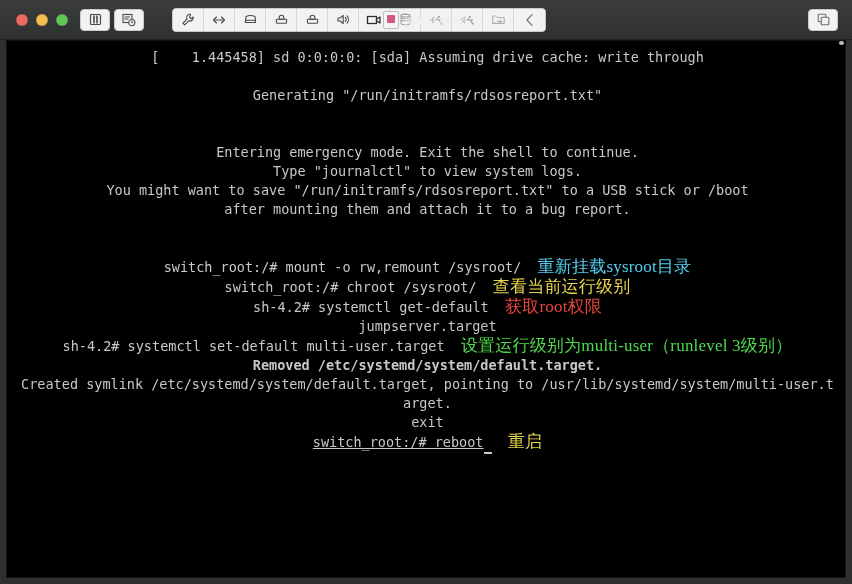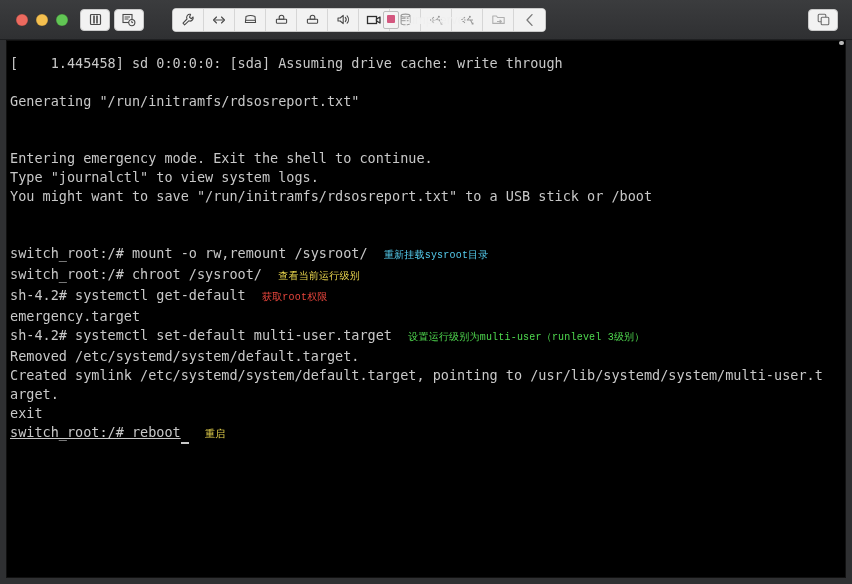--- a/index.html
+++ b/index.html
@@ -142,37 +142,38 @@
     flex: 1 1 auto;
     background: #000;
     margin: 0 6px 6px 6px;
     border: 1px solid #111;
     overflow: hidden;
     box-sizing: border-box;
   }
   .term {
     position: absolute;
     left: 0; top: 0; right: 0; bottom: 0;
-    padding: 13px 0 0 3px;
+    padding: 7px 0 0 3px;
     box-sizing: border-box;
     overflow: hidden;
+    text-align: center;
   }
   .line {
     font-family: "DejaVu Sans Mono", "Liberation Mono", monospace;
     font-size: 13.5px;
     line-height: 19px;
     color: #c8c8c8;
     white-space: pre;
     letter-spacing: 0px;
   }
   .line.blank { color: transparent; }
 
   .ann {
-    font-family: Liberation Mono, monospace;
-    font-size: 10px;
+    font-family: Liberation Serif, serif;
+    font-size: 17px;
     letter-spacing: .2px;
   }
   .cursor-block {
     display: inline-block;
     width: 8px;
     border-bottom: 2px solid #c8c8c8;
     vertical-align: baseline;
   }
 
   
@@ -346,28 +347,29 @@
   <div class="term-wrap">
     <div class="term" id="term">
         <div class="line"><span style="color: rgb(200, 200, 200);">[    1.445458] sd 0:0:0:0: [sda] Assuming drive cache: write through</span></div>
         <div class="line blank"><span style="color: rgb(200, 200, 200);"> </span></div>
         <div class="line"><span style="color: rgb(200, 200, 200);">Generating "/run/initramfs/rdsosreport.txt"</span></div>
         <div class="line blank"><span style="color: rgb(200, 200, 200);"> </span></div>
         <div class="line blank"><span style="color: rgb(200, 200, 200);"> </span></div>
         <div class="line"><span style="color: rgb(200, 200, 200);">Entering emergency mode. Exit the shell to continue.</span></div>
         <div class="line"><span style="color: rgb(200, 200, 200);">Type "journalctl" to view system logs.</span></div>
         <div class="line"><span style="color: rgb(200, 200, 200);">You might want to save "/run/initramfs/rdsosreport.txt" to a USB stick or /boot</span></div>
+        <div class="line"><span style="color: rgb(200, 200, 200);">after mounting them and attach it to a bug report.</span></div>
         <div class="line blank"><span style="color: rgb(200, 200, 200);"> </span></div>
         <div class="line blank"><span style="color: rgb(200, 200, 200);"> </span></div>
         <div class="line"><span style="color: rgb(200, 200, 200);">switch_root:/# mount -o rw,remount /sysroot/</span><span>  </span><span class="ann" style="color: rgb(85, 204, 238);">重新挂载sysroot目录</span></div>
         <div class="line"><span style="color: rgb(200, 200, 200);">switch_root:/# chroot /sysroot/</span><span>  </span><span class="ann" style="color: rgb(232, 212, 77);">查看当前运行级别</span></div>
         <div class="line"><span style="color: rgb(200, 200, 200);">sh-4.2# systemctl get-default</span><span>  </span><span class="ann" style="color: rgb(232, 69, 60);">获取root权限</span></div>
-        <div class="line"><span style="color: rgb(200, 200, 200);">emergency.target</span></div>
+        <div class="line"><span style="color: rgb(200, 200, 200);">jumpserver.target</span></div>
         <div class="line"><span style="color: rgb(200, 200, 200);">sh-4.2# systemctl set-default multi-user.target</span><span>  </span><span class="ann" style="color: rgb(79, 217, 79);">设置运行级别为multi-user（runlevel 3级别）</span></div>
-        <div class="line"><span style="color: rgb(200, 200, 200);">Removed /etc/systemd/system/default.target.</span></div>
+        <div class="line"><span style="color: rgb(200, 200, 200); font-weight: bold;">Removed /etc/systemd/system/default.target.</span></div>
         <div class="line"><span style="color: rgb(200, 200, 200);">Created symlink /etc/systemd/system/default.target, pointing to /usr/lib/systemd/system/multi-user.t</span></div>
         <div class="line"><span style="color: rgb(200, 200, 200);">arget.</span></div>
         <div class="line"><span style="color: rgb(200, 200, 200);">exit</span></div>
         <div class="line"><span style="color: rgb(200, 200, 200); text-decoration: underline;">switch_root:/# reboot</span><span class="cursor-block"> </span><span>  </span><span class="ann" style="color: rgb(232, 212, 77);">重启</span></div>
       </div>
     <div class="scrollbar">
       <div class="thumb"></div>
     </div>
   </div>
 

